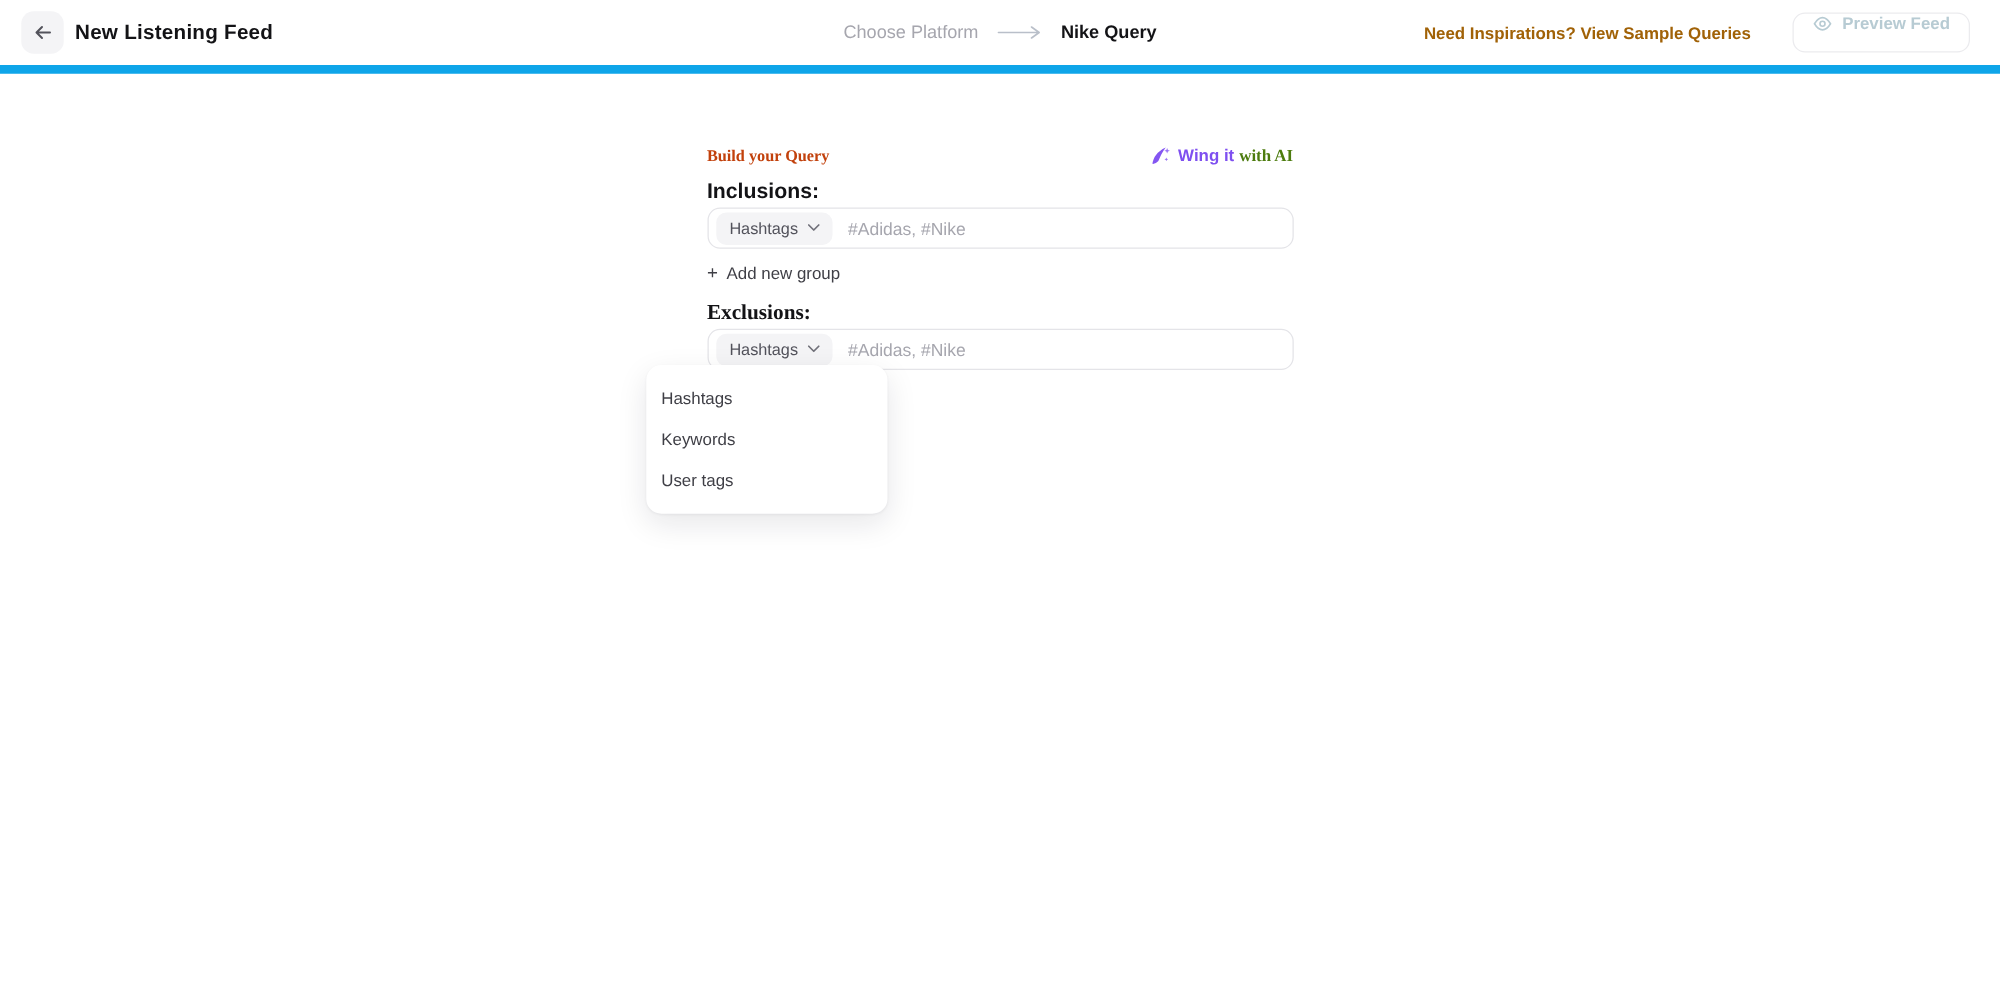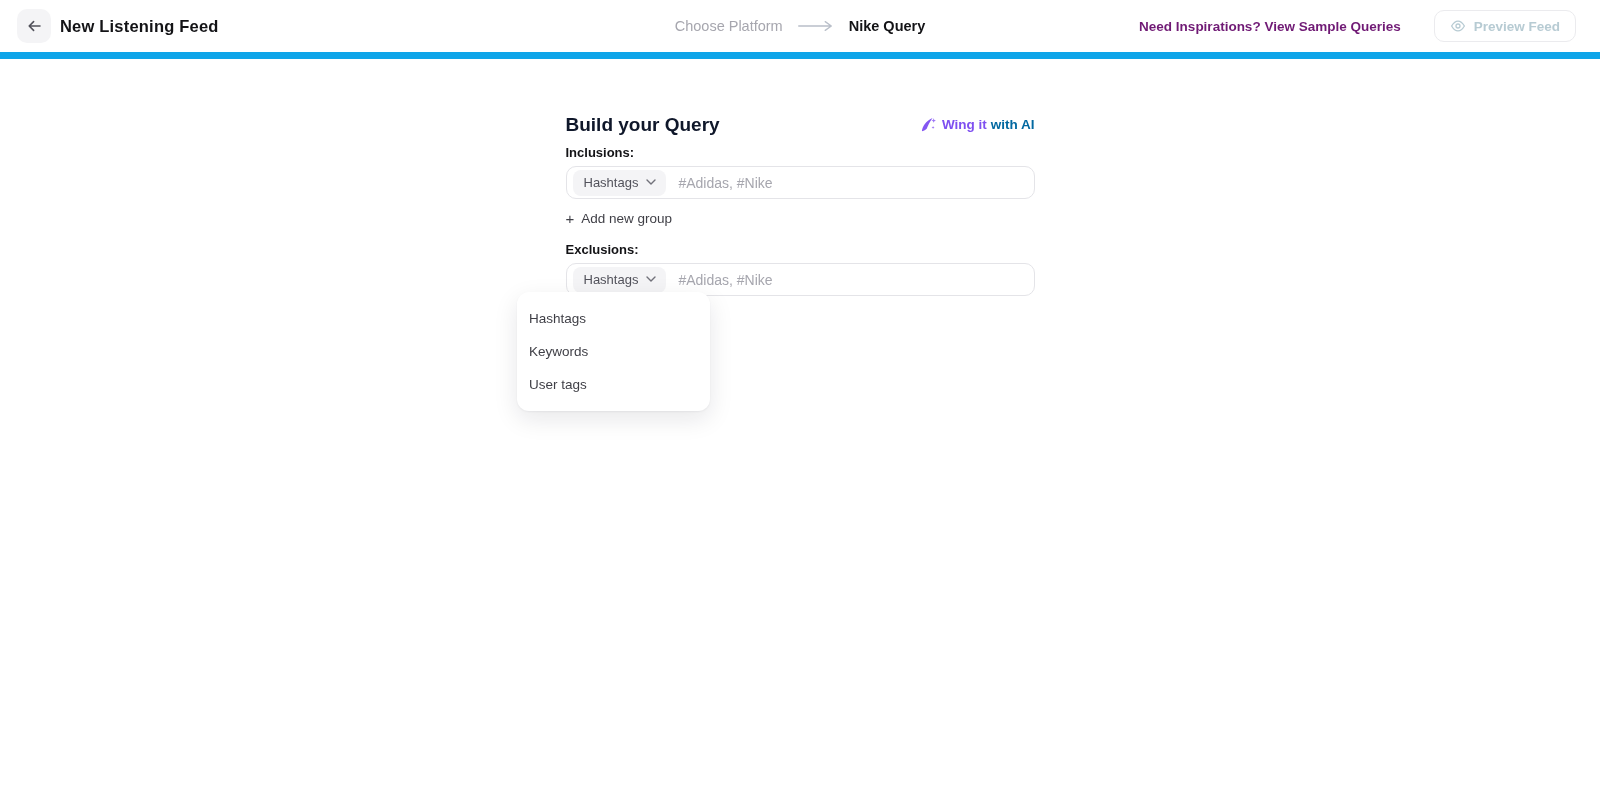--- a/index.html
+++ b/index.html
@@ -43,28 +43,28 @@
     transform: translate(-50%,-50%);
     display: flex; align-items: center; gap: 15px;
     white-space: nowrap;
     text-align: right;
   }
   .step-inactive { color: #A6A6AE; font-size: 14.5px; }
   .step-active   { color: #131316; font-size: 14.5px; font-weight: 700; }
 
   .header-right { margin-left: auto; display: flex; align-items: center; gap: 33px; }
   .insp-link {
-    color: #701a75;
+    color: #a16207;
     font-size: 13.5px;
     font-weight: 600;
     cursor: pointer;
     text-decoration: none;
   }
   .preview-btn {
-    display: flex; align-items: center; gap: 8px;
+    display: flex; align-items: flex-start; gap: 8px;
     height: 32px; padding: 0 15px;
     background: #fff;
     border: 1px solid #EBEBEE;
     border-radius: 10px;
     color: #B7CBD3;
     font-family: inherit;
     font-size: 13.5px;
     font-weight: 700;
     cursor: default;
   }
@@ -72,42 +72,43 @@
   
   .content {
     width: 469px;
     margin: 0 auto;
     padding-top: 57px;
     position: relative;
   }
   .title-row { display: flex; align-items: center; justify-content: space-between; }
   .section-title {
     margin: 0;
-    font-size: 19px; font-weight: 600;
+    font-size: 13px; font-weight: 600;
     line-height: 17px;
-    color: #0f172a;
+    color: #c2410c;
+    font-family: Liberation Serif, serif;
   }
   .ai-btn {
     display: flex; align-items: center;
     font-size: 13.5px;
     cursor: pointer;
     white-space: nowrap;
     text-align: center;
   }
   .ai-btn svg { margin-right: 5px; }
   .ai-bold { font-weight: 700; color: #7E4FF0; }
-  .ai-rest { color: #0369a1; font-weight: 600; margin-left: 4px; }
+  .ai-rest { color: #4d7c0f; font-weight: 600; margin-left: 4px; font-family: Liberation Serif, serif; }
 
   .field-label {
     margin-top: 13px;
-    font-size: 13px; font-weight: 700;
+    font-size: 17px; font-weight: 700;
     line-height: 13px;
     color: #131316;
   }
-  .field-label.exclusions { margin-top: 16px; }
+  .field-label.exclusions { margin-top: 16px; font-family: Liberation Serif, serif; }
 
   .input-shell {
     margin-top: 7px;
     height: 33px;
     border: 1px solid #E4E4E8;
     border-radius: 10px;
     display: flex; align-items: center;
     padding-left: 6px;
     background: #fff;
   }

